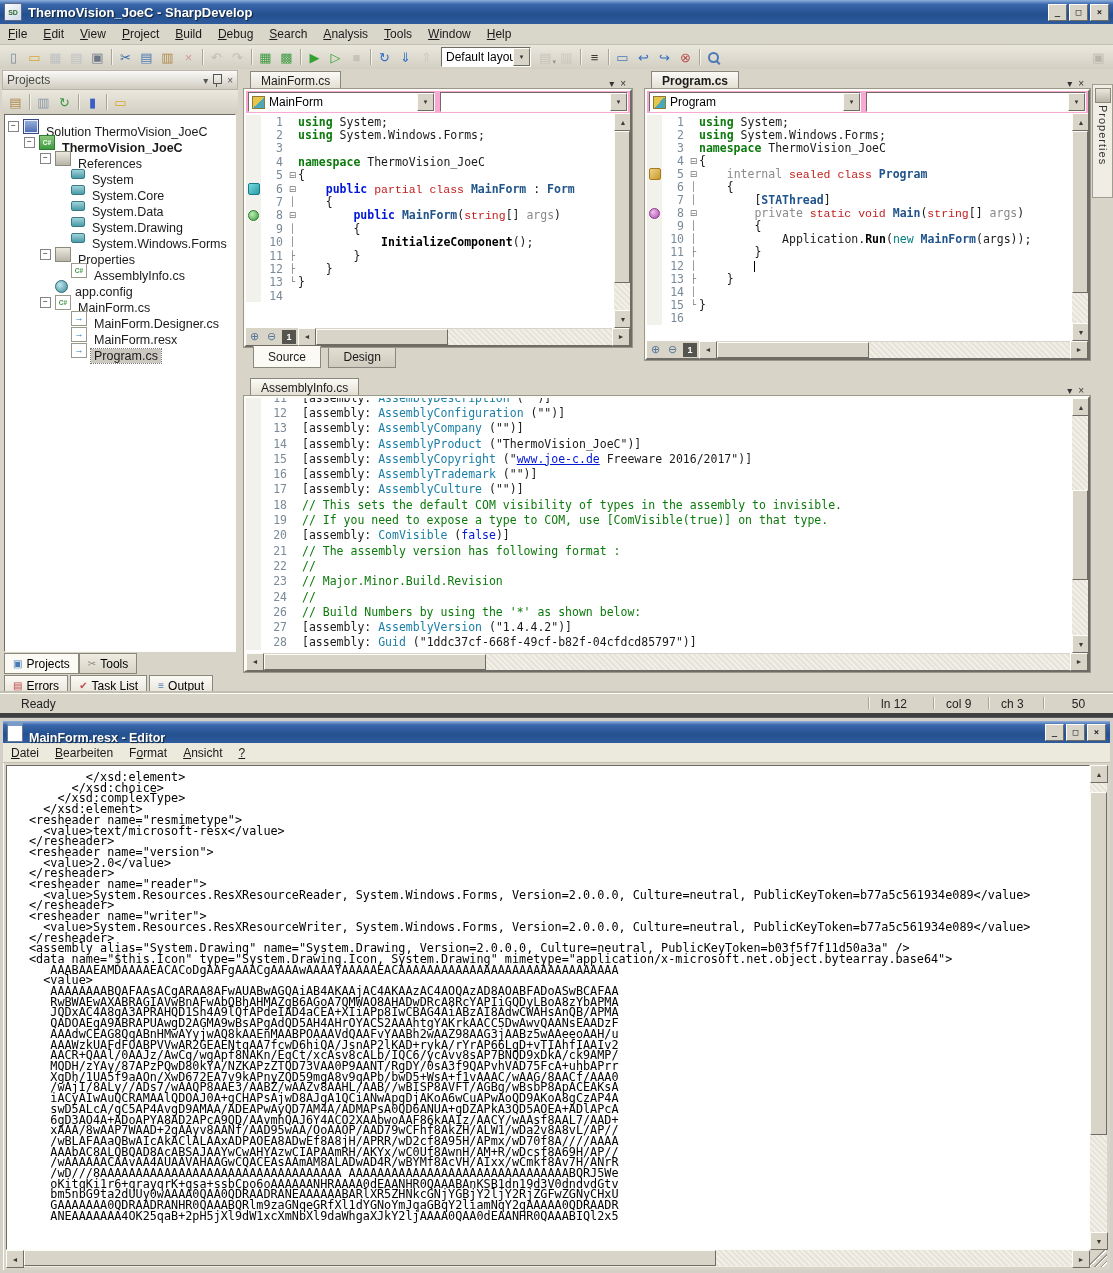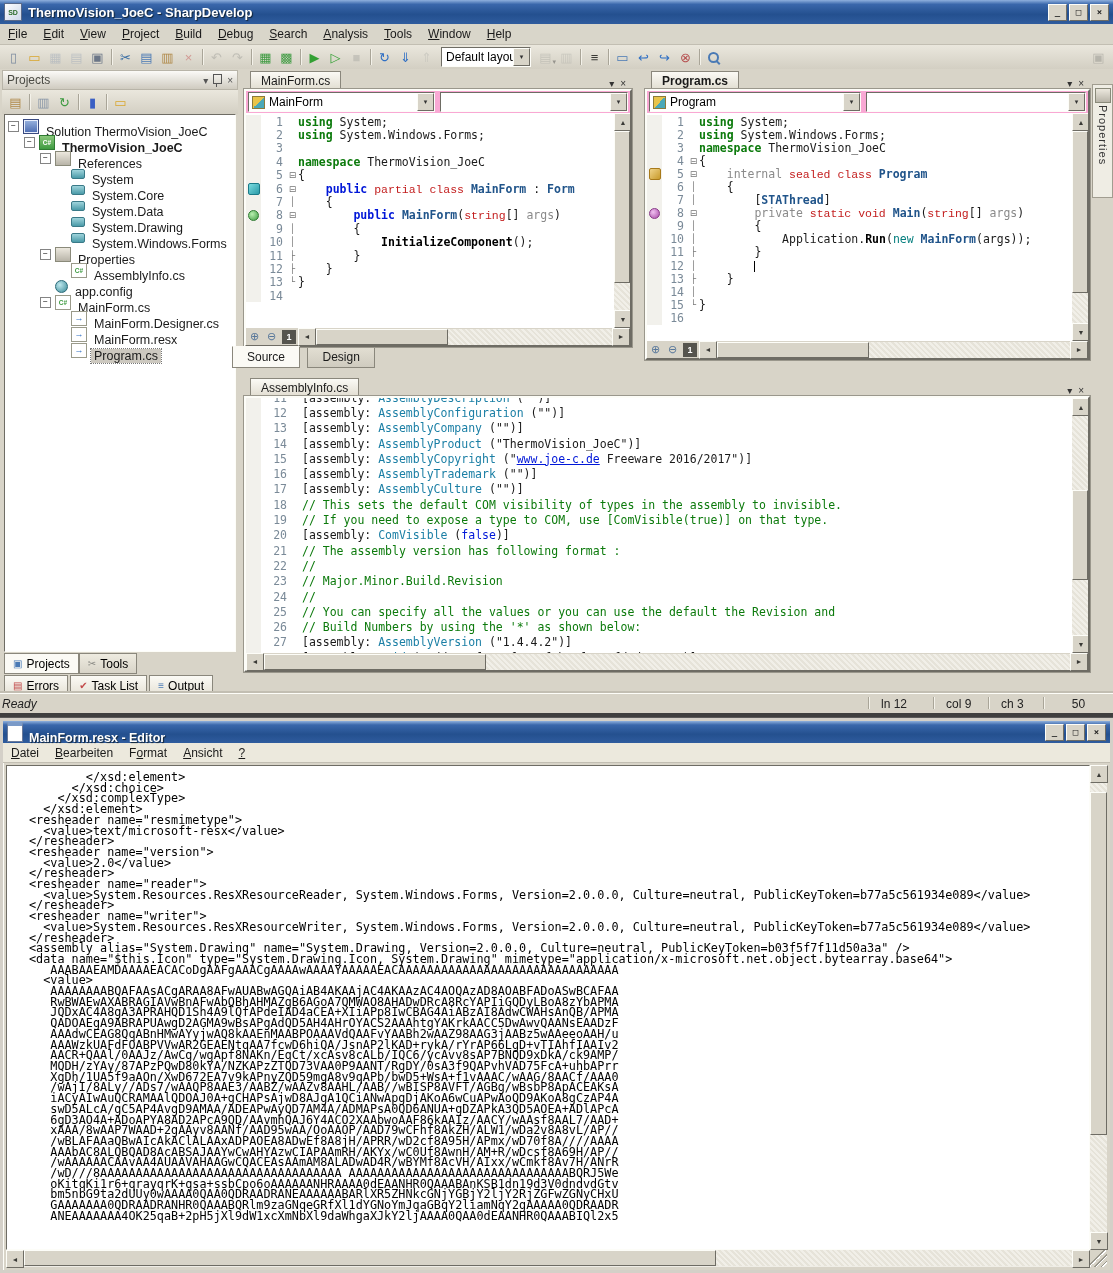--- a/index.html
+++ b/index.html
@@ -351,21 +351,21 @@
       <span class="bico" style="color:#c24a4a;">✔</span>
       <span>Task List</span>
     </span>
     <span class="btab">
       <span class="bico" style="color:#4a7ab5;">≡</span>
       <span>Output</span>
     </span>
   </div>
 
   <div class="statusbar">
-    <span class="sfield" style="padding-left:2px;font-style:italic;">Ready</span>
+    <span class="sfield" style="padding-left:21px;">Ready</span>
     <span style="margin-left:auto;display:flex;padding-left:24px;">
       <span class="ssep"></span>
         <span class="sfield" style="width:40px;">ln 12</span>
       <span class="ssep"></span>
         <span class="sfield" style="width:30px;">col 9</span>
       <span class="ssep"></span>
         <span class="sfield" style="width:30px;">ch 3</span>
       <span class="ssep"></span>
         <span class="sfield" style="width:45px;text-align:center;">50</span>
     </span>
@@ -495,21 +495,21 @@
         <span class="zbtn">⊖</span>
         <span class="zbadge">1</span>
         <span class="sbtn rz">◄</span>
         <span class="htrack">
             <span class="hthumb rz" style="left:0;width:130px;"></span>
           </span>
         <span class="sbtn rz">►</span>
       </div>
     </div>
   </div>
-  <div style="position:absolute;left:232px;top:347px;">
+  <div style="position:absolute;left:253px;top:347px;">
     <span class="vtab active">Source</span>
     <span class="vtab" style="margin-left:3px;">Design</span>
   </div>
 
   <div class="pane" style="left:645px;top:70px;width:445px;height:290px;">
     <div class="ptabs">
       <span class="ptab" style="margin-left:6px;font-weight:bold;">Program.cs</span>
       <span class="ptabicons">
         <span>▾</span>
         <span>×</span>
@@ -744,26 +744,20 @@
                 <span class="gut"></span>
                 <span class="lnum">23</span>
                 <span class="fold"></span>
                 <span class="cline"><span class="tk-c">// Major.Minor.Build.Revision</span></span>
               </div>
               <div class="crow">
                 <span class="gut"></span>
                 <span class="lnum">24</span>
                 <span class="fold"></span>
                 <span class="cline"><span class="tk-c">//</span></span>
-              </div>
-              <div class="crow">
-                <span class="gut"></span>
-                <span class="lnum">25</span>
-                <span class="fold"></span>
-                <span class="cline"><span class="tk-c">// You can specify all the values or you can use the default the Revision and</span></span>
               </div>
               <div class="crow">
                 <span class="gut"></span>
                 <span class="lnum">26</span>
                 <span class="fold"></span>
                 <span class="cline"><span class="tk-c">// Build Numbers by using the '*' as shown below:</span></span>
               </div>
               <div class="crow">
                 <span class="gut"></span>
                 <span class="lnum">27</span>

